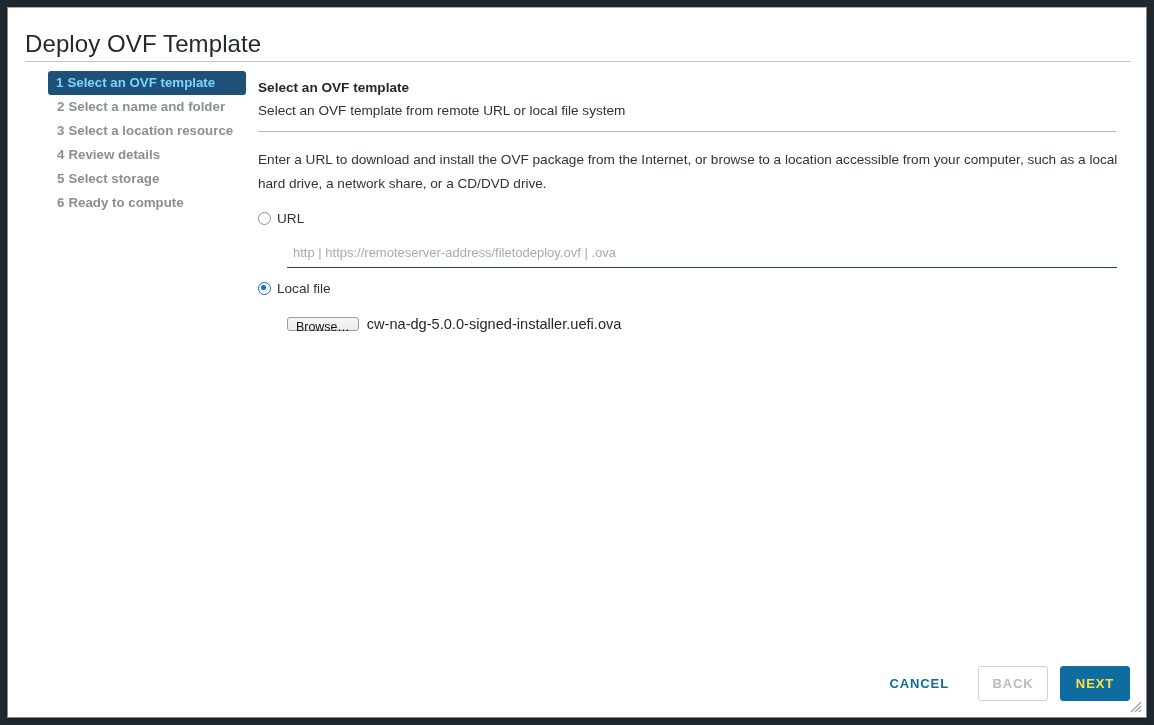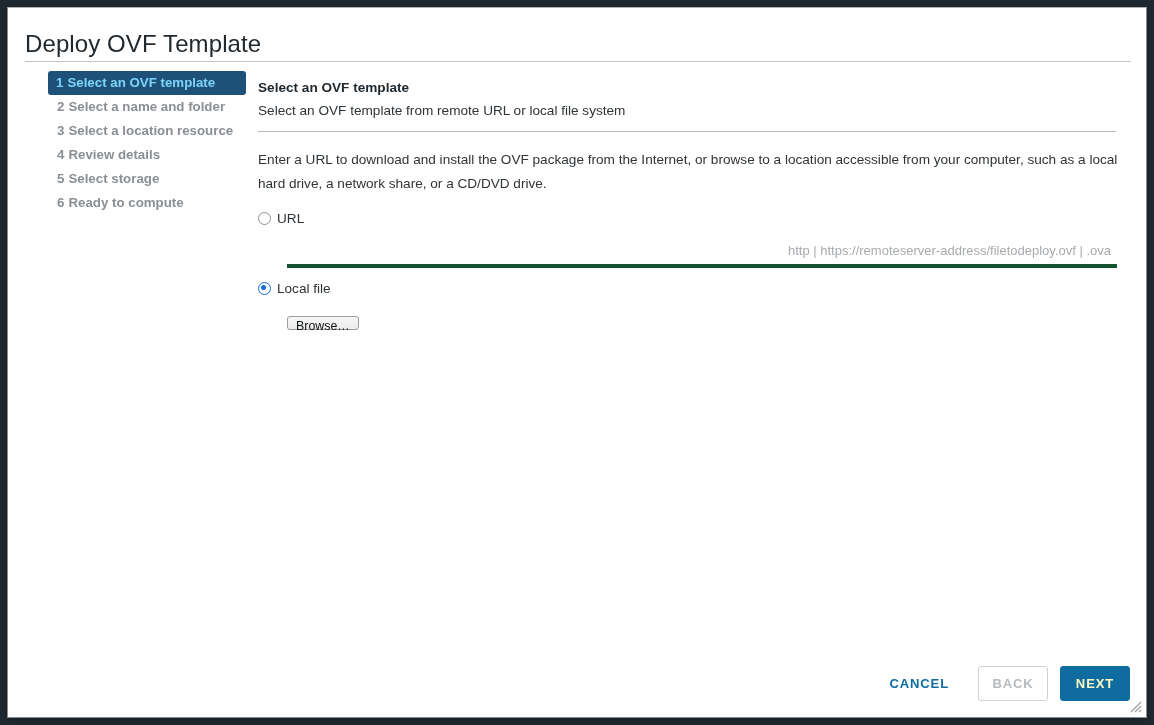--- a/index.html
+++ b/index.html
@@ -139,28 +139,27 @@
     background: #1669d6;
   }
 
   
   #url-field {
     margin-top: 14px;
     margin-left: 29px;
     width: 830px;
     height: 26px;
     border: none;
-    border-bottom: 4px solid #14532d;
+    border-bottom: 1px solid #14532d;
     background: transparent;
     font-family: "Liberation Sans", sans-serif;
     font-size: 13px;
     color: #2e3438;
     padding: 0 6px 4px 6px;
     outline: none;
-    text-align: right;
   }
   #url-field::placeholder { color: #a8abae; }
 
   
   #localfile-row {
     margin-top: 18px;
     margin-left: 29px;
     display: flex;
     align-items: center;
   }
@@ -213,21 +212,21 @@
   #back-button {
     background: #ffffff;
     border: 1px solid #cfd2d4;
     color: #b8bbbe;
     width: 70px;
     cursor: default;
   }
   #next-button {
     background: #0e6ca0;
     border: 1px solid #0e6ca0;
-    color: #fef9c3;
+    color: #fde047;
     width: 70px;
   }
 
   
   #resize-grip {
     position: absolute;
     right: 4px; bottom: 4px;
     width: 12px; height: 12px;
     opacity: .55;
   }
@@ -281,20 +280,21 @@
 
     <input id="url-field" type="text" value="" placeholder="http | https://remoteserver-address/filetodeploy.ovf | .ova" style="">
 
     <div class="radio-row">
       <span class="radio checked"></span>
       <span class="rlabel">Local file</span>
     </div>
 
     <div id="localfile-row">
       <button id="browse-button">Browse…</button>
+      <span id="filename">cw-na-dg-5.0.0-signed-installer.uefi.ova</span>
     </div>
 
   </main>
 
   <div id="footer">
     <button class="btn" id="cancel-button">CANCEL</button>
     <button class="btn" id="back-button">BACK</button>
     <button class="btn" id="next-button">NEXT</button>
   </div>
 

